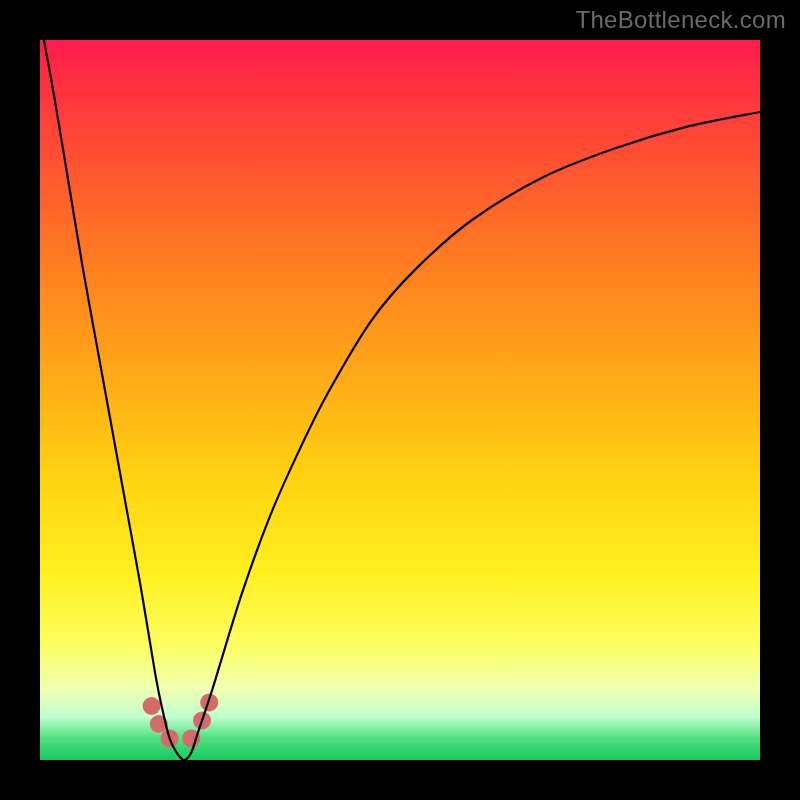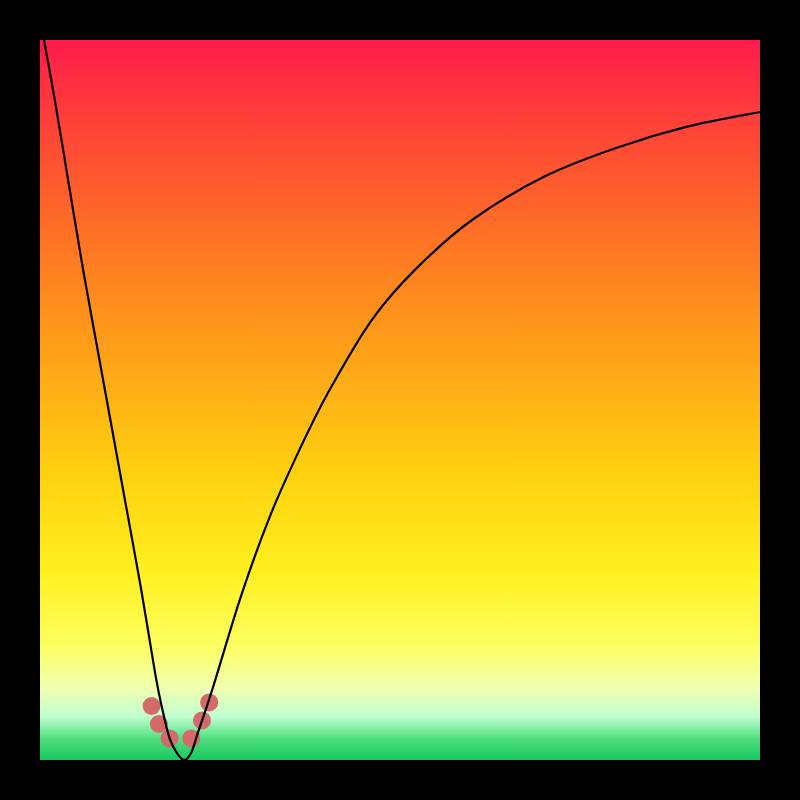--- a/index.html
+++ b/index.html
@@ -54,20 +54,21 @@
     left: 0;
     top: 0;
     width: 720px;
     height: 720px;
   }
 </style>
 </head>
 <body>
 
 <div class="frame">
+  <div class="watermark">TheBottleneck.com</div>
   <div class="plot">
     <svg class="curve" viewBox="0 0 720 720" preserveAspectRatio="none">
       <g id="markers-group">
           <circle cx="111.6" cy="666" r="9" fill="#d46a6a"></circle>
           <circle cx="118.80000000000001" cy="684" r="9" fill="#d46a6a"></circle>
           <circle cx="129.6" cy="698.4" r="9" fill="#d46a6a"></circle>
           <circle cx="151.2" cy="698.4" r="9" fill="#d46a6a"></circle>
           <circle cx="162" cy="680.4" r="9" fill="#d46a6a"></circle>
           <circle cx="169.2" cy="662.4" r="9" fill="#d46a6a"></circle>
         </g>

